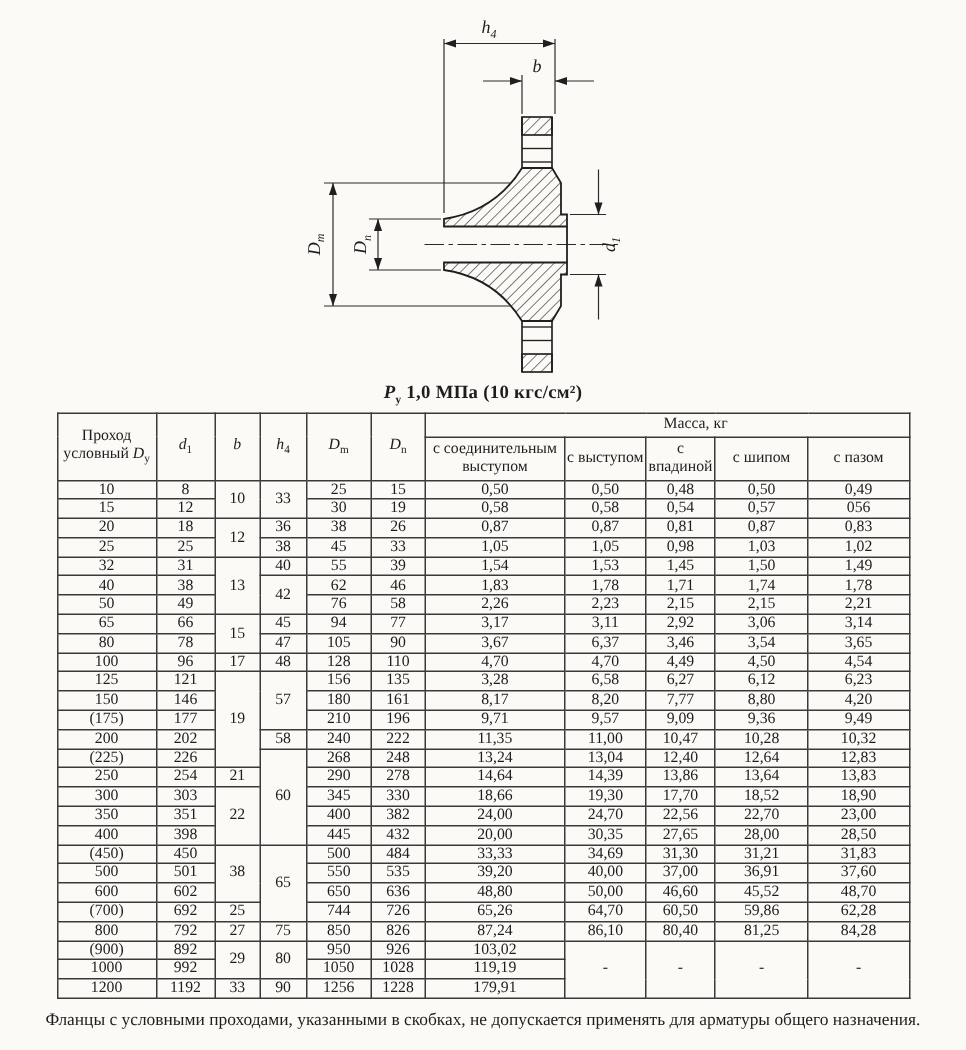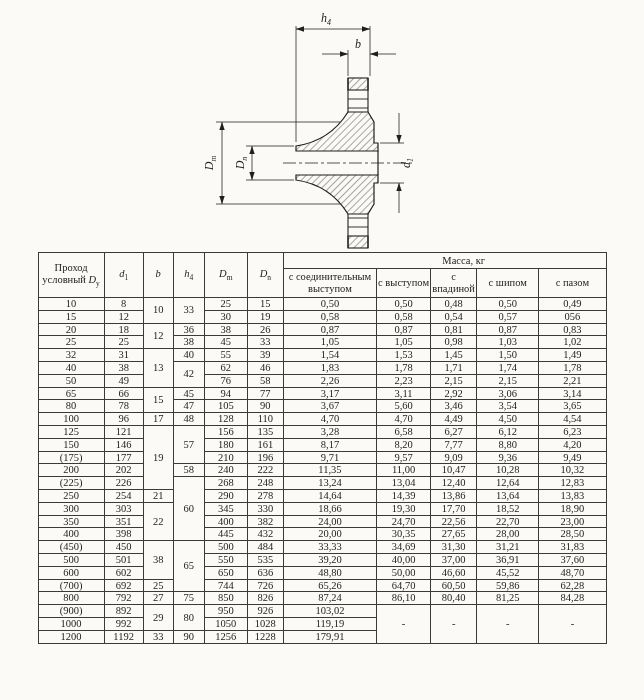--- a/index.html
+++ b/index.html
@@ -112,20 +112,21 @@
 
     <line x1="380" y1="143" x2="404" y2="143" stroke="#2a2a2a" stroke-width="0.8"></line>
     <line x1="380" y1="183" x2="404" y2="183" stroke="#2a2a2a" stroke-width="0.8"></line>
     <line x1="399" y1="113" x2="399" y2="143" stroke="#2a2a2a" stroke-width="0.8"></line>
     <line x1="399" y1="183" x2="399" y2="213" stroke="#2a2a2a" stroke-width="0.8"></line>
     <path d="M399,143 L396.3,135 L401.7,135 Z" fill="#1f1f1f"></path>
     <path d="M399,183 L396.3,191 L401.7,191 Z" fill="#1f1f1f"></path>
     <text class="dim-label" transform="rotate(-90 410 163)" x="410" y="163" text-anchor="middle"><tspan>d</tspan><tspan class="dim-sub" dy="3">1</tspan></text>
   </svg>
 
+  <div class="title"><i>P</i><sub>у</sub><span> 1,0 МПа (10 кгс/см²)</span></div>
 
   <table>
     <colgroup>
       <col style="width:66px">
         <col style="width:39px">
         <col style="width:30px">
         <col style="width:31px">
       <col style="width:43px">
         <col style="width:36px">
         <col style="width:93px">
@@ -251,21 +252,21 @@
           <td>3,06</td>
           <td>3,14</td>
         </tr>
         <tr>
           <td>80</td>
           <td>78</td>
           <td>47</td>
           <td>105</td>
           <td>90</td>
           <td>3,67</td>
-          <td>5,60</td>
+          <td>6,37</td>
           <td>3,46</td>
           <td>3,54</td>
           <td>3,65</td>
         </tr>
         <tr>
           <td>100</td>
           <td>96</td>
           <td>17</td>
           <td>48</td>
           <td>128</td>
@@ -466,14 +467,15 @@
           <td>1192</td>
           <td>33</td>
           <td>90</td>
           <td>1256</td>
           <td>1228</td>
           <td>179,91</td>
         </tr>
       </tbody>
   </table>
 
+  <div class="note">Фланцы с условными проходами, указанными в скобках, не допускается применять для арматуры общего назначения.</div>
 
 </div>
 
 </body></html>

